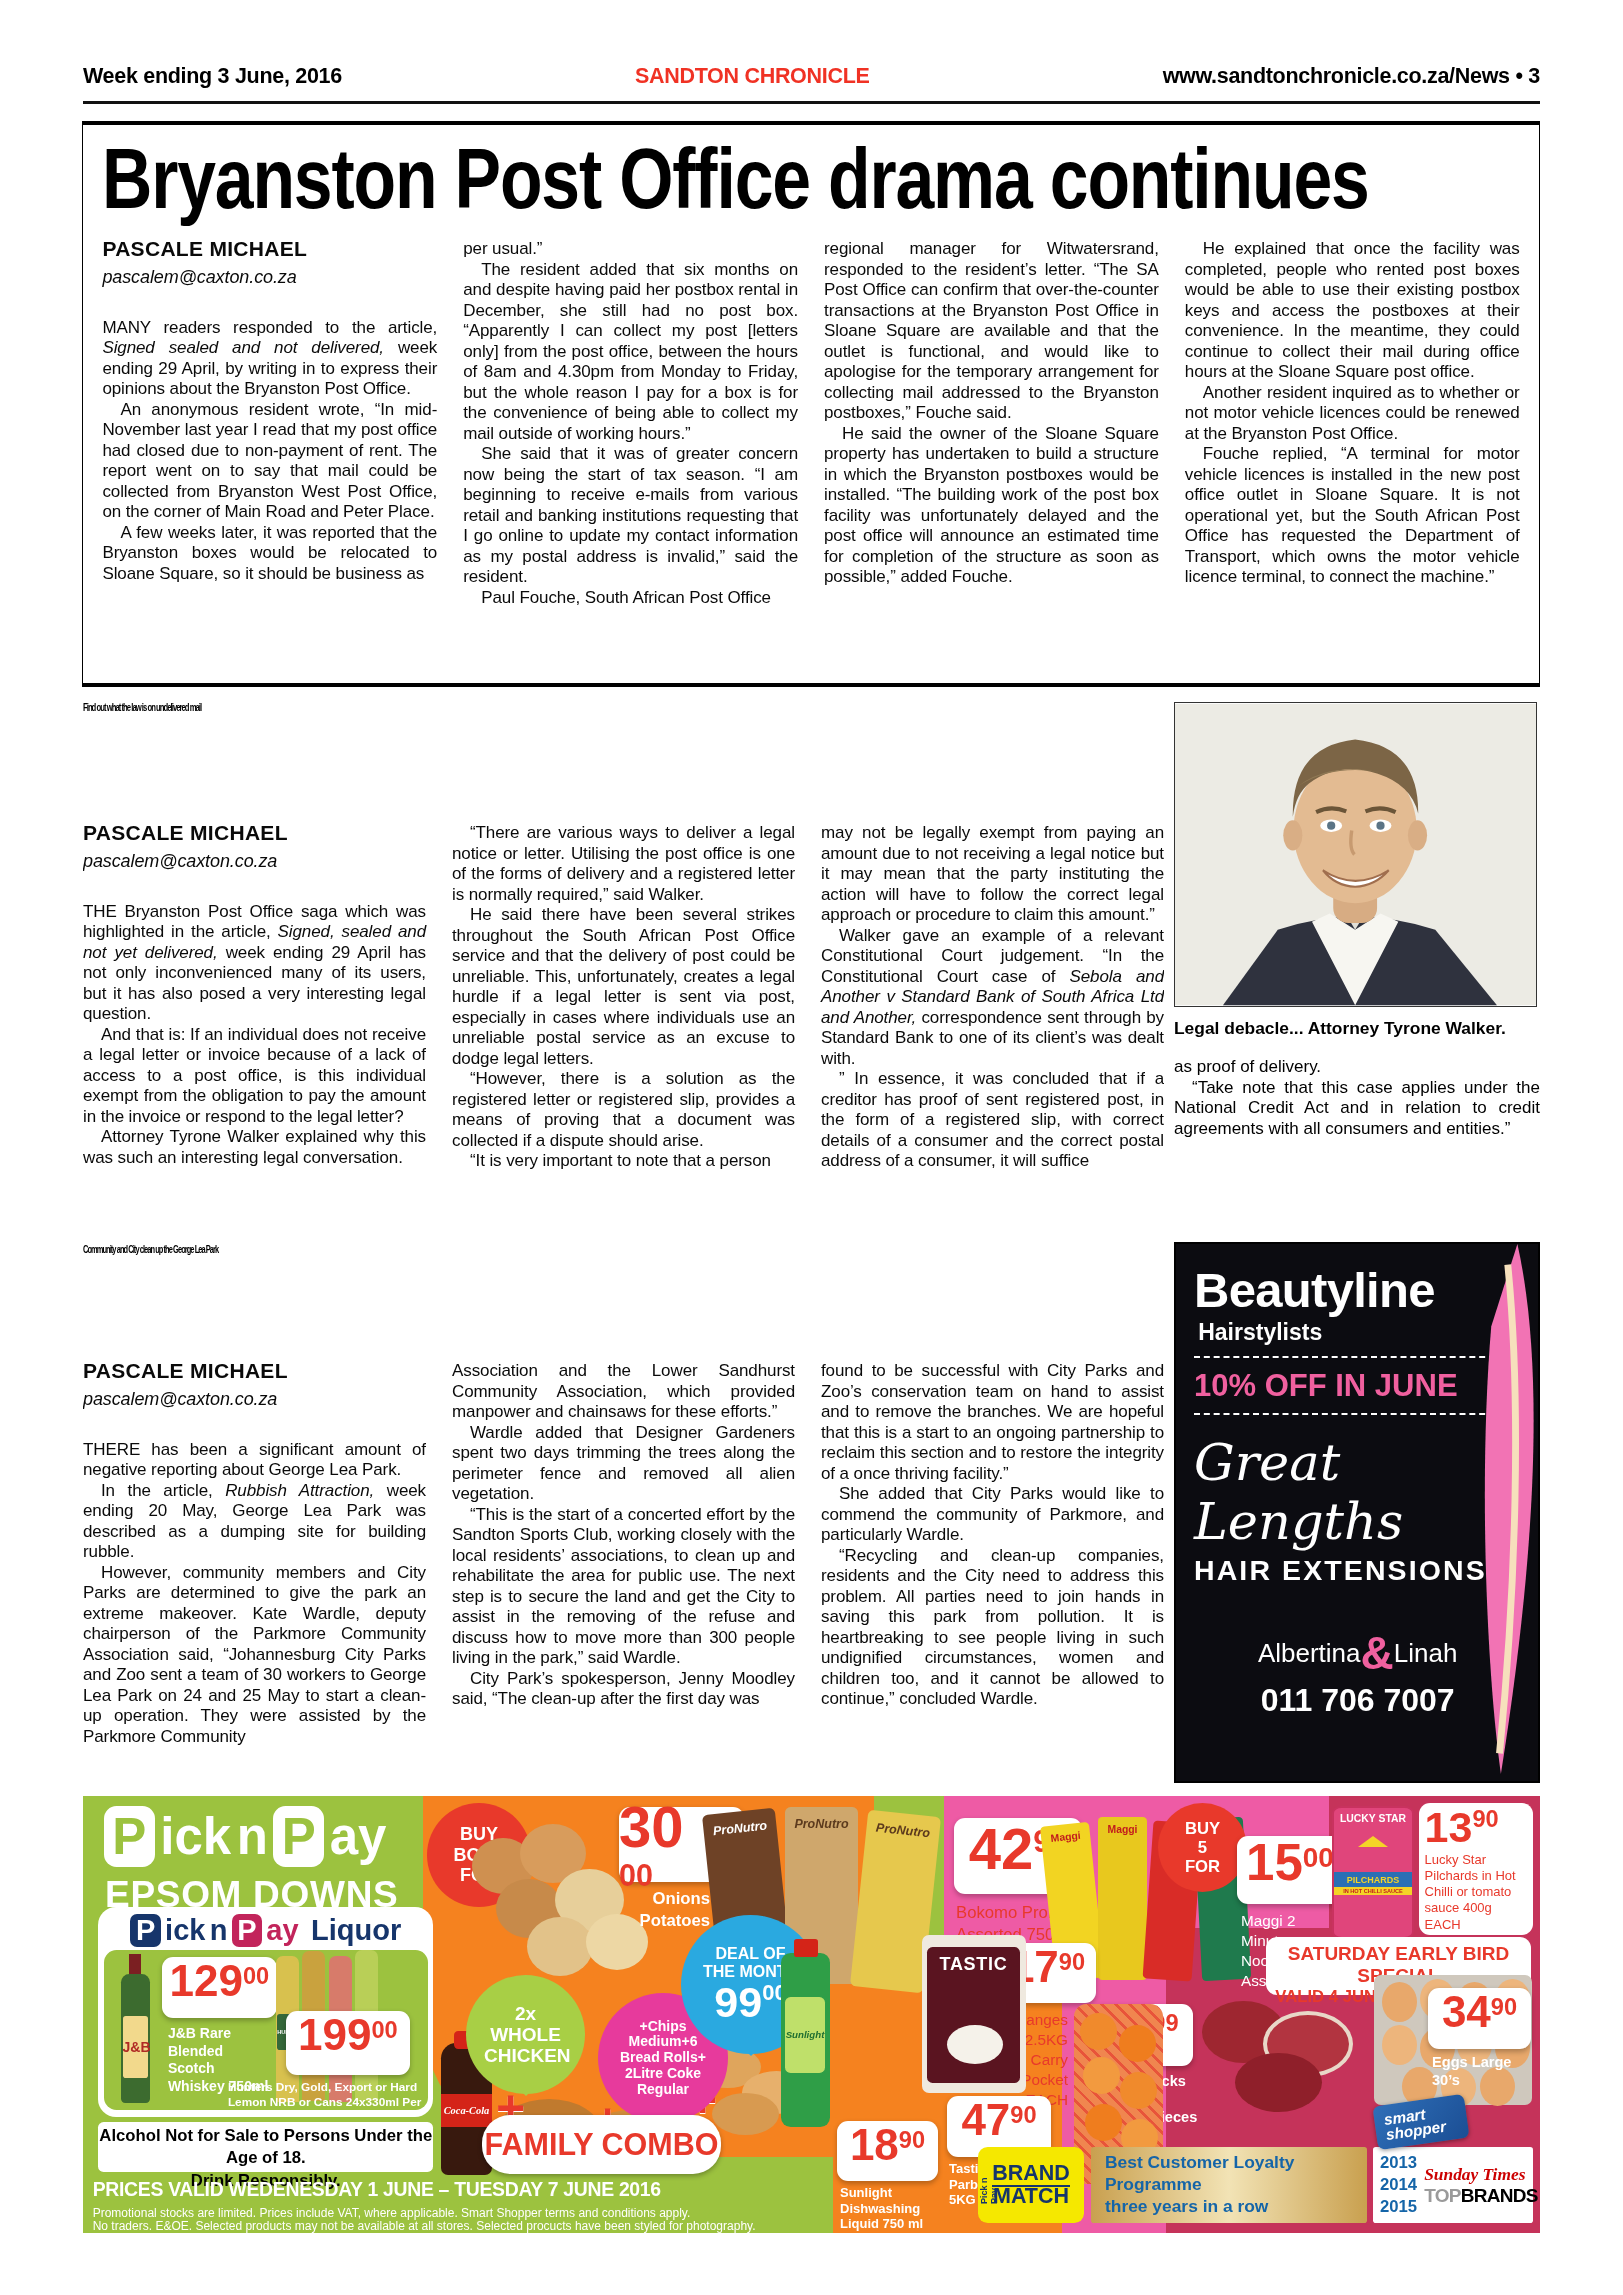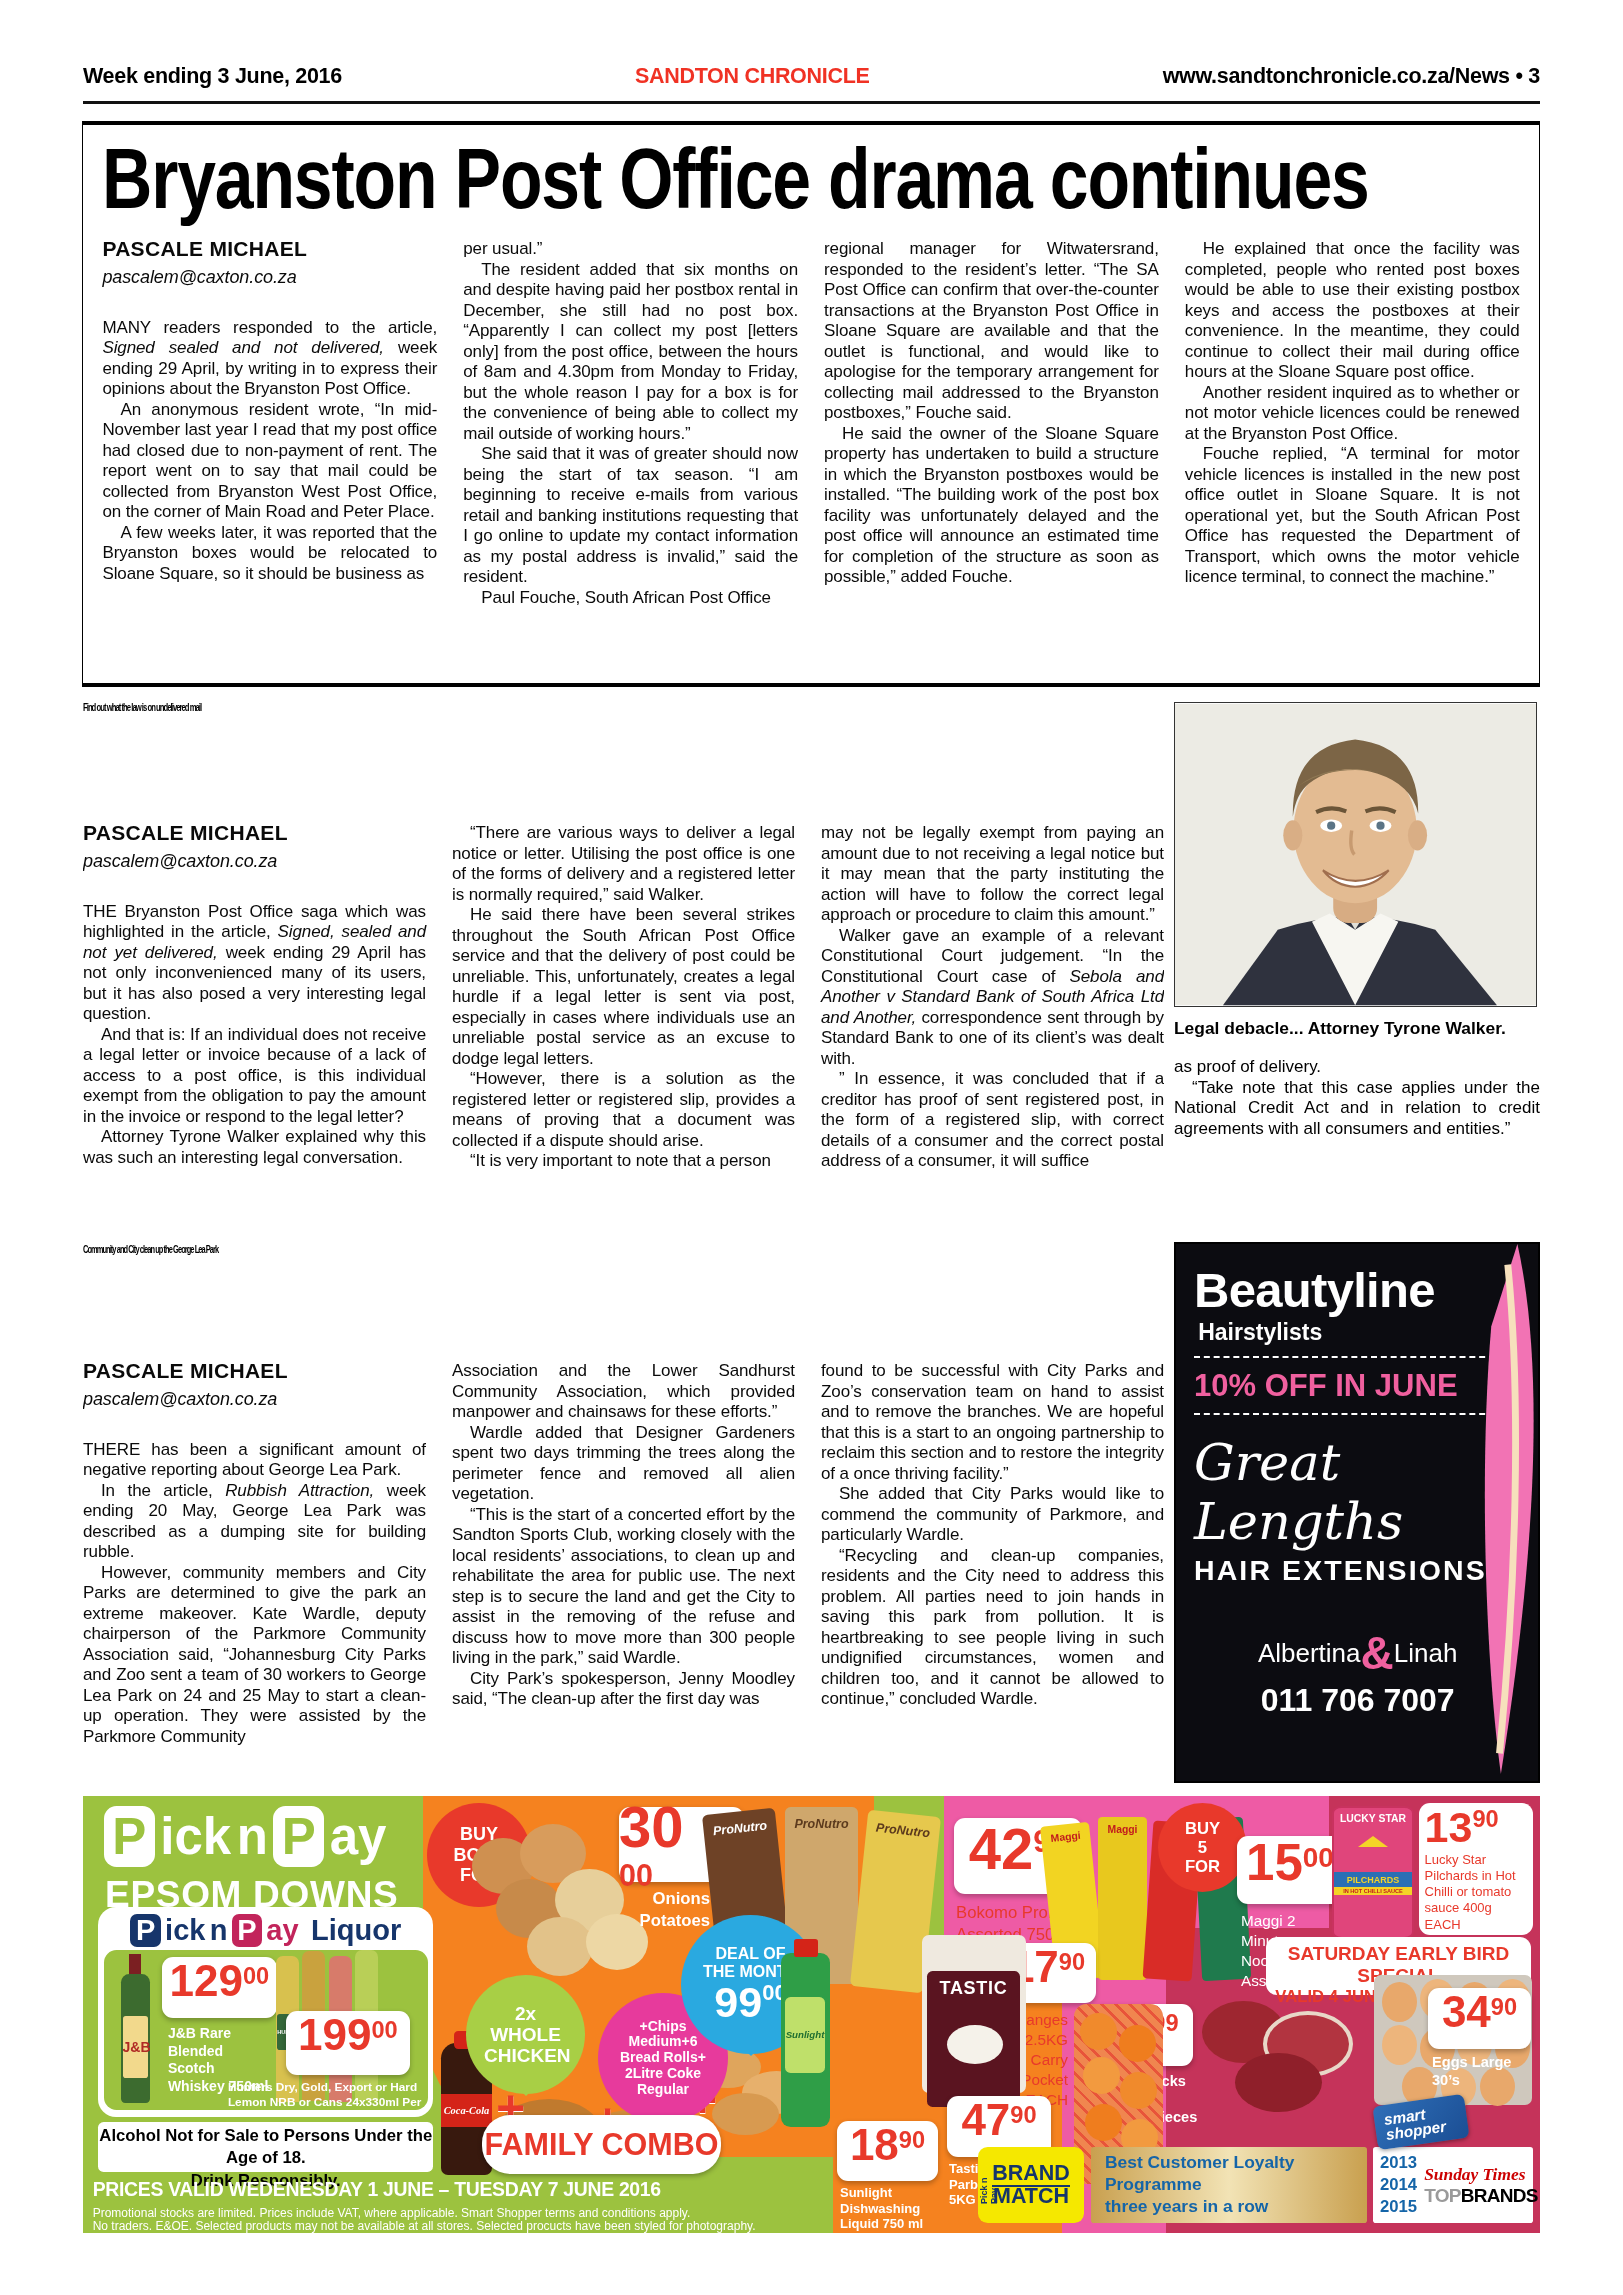--- a/index.html
+++ b/index.html
@@ -139,21 +139,21 @@
           <div class="byline">PASCALE MICHAEL</div>
           <div class="bemail">pascalem@caxton.co.za</div>
         </div>
         <p><span>MANY readers responded to the article, </span><i>Signed sealed and not delivered,</i><span> week ending 29 April, by writing in to express their opinions about the Bryanston Post Office.</span></p>
         <p class="ind">An anonymous resident wrote, “In mid-November last year I read that my post office had closed due to non-payment of rent. The report went on to say that mail could be collected from Bryanston West Post Office, on the corner of Main Road and Peter Place.</p>
         <p class="ind">A few weeks later, it was reported that the Bryanston boxes would be relocated to Sloane Square, so it should be business as</p>
       </div>
       <div class="col">
         <p>per usual.”</p>
         <p class="ind">The resident added that six months on and despite having paid her postbox rental in December, she still had no post box. “Apparently I can collect my post [letters only] from the post office, between the hours of 8am and 4.30pm from Monday to Friday, but the whole reason I pay for a box is for the convenience of being able to collect my mail outside of working hours.”</p>
-        <p class="ind">She said that it was of greater should now being the start of tax season. “I am beginning to receive e-mails from various retail and banking institutions requesting that I go online to update my contact information as my postal address is invalid,” said the resident.</p>
+        <p class="ind">She said that it was of greater concern now being the start of tax season. “I am beginning to receive e-mails from various retail and banking institutions requesting that I go online to update my contact information as my postal address is invalid,” said the resident.</p>
         <p class="ind">Paul Fouche, South African Post Office</p>
       </div>
       <div class="col">
         <p>regional manager for Witwatersrand, responded to the resident’s letter. “The SA Post Office can confirm that over-the-counter transactions at the Bryanston Post Office in Sloane Square are available and that the outlet is functional, and would like to apologise for the temporary arrangement for collecting mail addressed to the Bryanston postboxes,” Fouche said.</p>
         <p class="ind">He said the owner of the Sloane Square property has undertaken to build a structure in which the Bryanston postboxes would be installed. “The building work of the post box facility was unfortunately delayed and the post office will announce an estimated time for completion of the structure as soon as possible,” added Fouche.</p>
       </div>
       <div class="col">
         <p class="ind">He explained that once the facility was completed, people who rented post boxes would be able to use their existing postbox keys and access the postboxes at their convenience. In the meantime, they could continue to collect their mail during office hours at the Sloane Square post office.</p>
         <p class="ind">Another resident inquired as to whether or not motor vehicle licences could be renewed at the Bryanston Post Office.</p>
         <p class="ind">Fouche replied, “A terminal for motor vehicle licences is installed in the new post office outlet in Sloane Square. It is not operational yet, but the South African Post Office has requested the Department of Transport, which owns the motor vehicle licence terminal, to connect the machine.”</p>
@@ -478,21 +478,21 @@
       <div class="prod" style="left:702px;top:201px;width:40px;height:76px;background:#bfe06a;border-radius:5.6px;color:#1f6f31;font-weight:700;font-size:9.7px;text-align:center;line-height:76px;font-style:italic;">Sunlight</div>
     </div>
     <div class="tag t64" style="left:754px;top:325px;width:101px;height:60px;">
       <span class="r">18</span>
         <span class="c">90</span>
     </div>
     <div class="wdesc" style="left:757px;top:389px;width:104px;font-size:13px;line-height:1.2;">Sunlight Dishwashing Liquid 750 ml EACH</div>
 
     <div>
       <div class="prod" style="left:839px;top:139px;width:104px;height:158px;background:#efe9df;border-radius:7px;"></div>
-      <div class="prod" style="left:844px;top:151px;width:93px;height:136px;background:#5a1420;border-radius:5.6px;color:#fff;font-weight:800;font-size:18px;text-align:center;padding-top:7px;letter-spacing:0.7px;margin-top:24px;">TASTIC</div>
+      <div class="prod" style="left:844px;top:151px;width:93px;height:136px;background:#5a1420;border-radius:5.6px;color:#fff;font-weight:800;font-size:18px;text-align:center;padding-top:7px;letter-spacing:0.7px;">TASTIC</div>
       <div class="circ" style="left:864px;top:229px;width:56px;height:39px;background:#f5f2ea;"></div>
     </div>
     <div class="tag t64" style="left:864px;top:300px;width:104px;height:61px;">
       <span class="r">47</span>
         <span class="c">90</span>
     </div>
     <div class="wdesc" style="left:866px;top:365px;width:118px;font-size:13px;line-height:1.2;">Tastic Long Grain Parboiled Rice 5KG EACH</div>
 
     <div class="valid">PRICES VALID WEDENESDAY 1 JUNE – TUESDAY 7 JUNE 2016</div>
     <div class="fine" style="top:410px;">Promotional stocks are limited. Prices include VAT, where applicable. Smart Shopper terms and conditions apply.</div>

